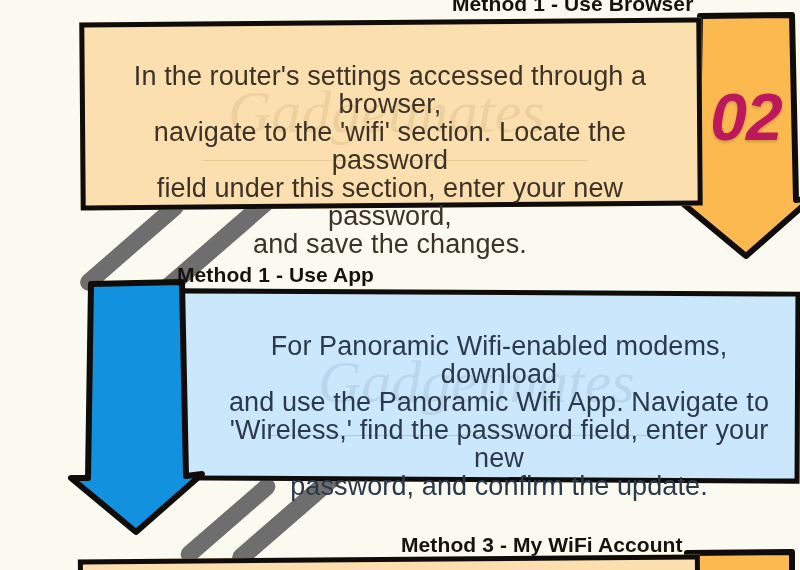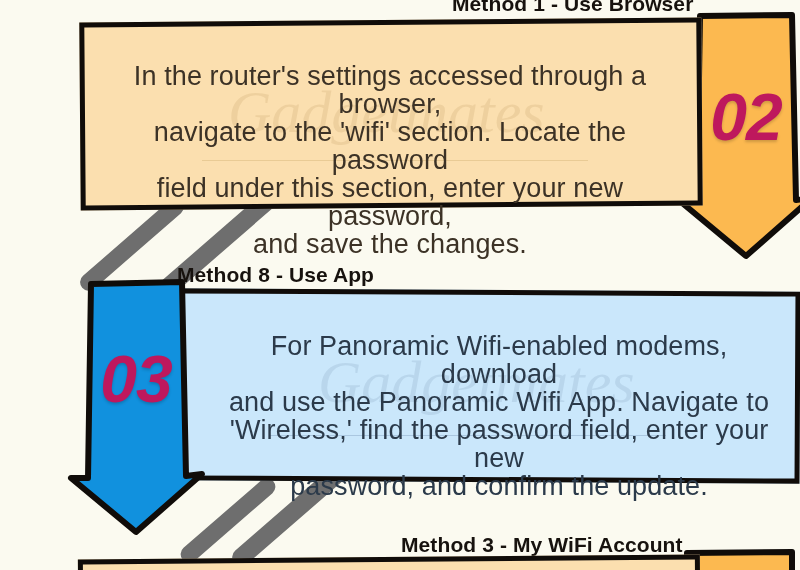--- a/index.html
+++ b/index.html
@@ -129,38 +129,37 @@
     <div class="faint-rule fr-orange" style="left:164px; top:160px; width:386px;"></div>
 
     <div class="box-text" style="left:62px; top:62px; width:580px;">In the router's settings accessed through a browser,
 navigate to the 'wifi' section. Locate the password
 field under this section, enter your new password,
 and save the changes.</div>
   </div>
 
   <div>
 
-    <div class="method-title" style="left:139px; top:263px;">Method 8 - Use App</div>
+    <div class="method-title" style="left:139px; top:263px;">Method 1 - Use App</div>
 
     <div class="step-box box-blue" style="left:134px; top:290px; width:628px; height:192px; transform:rotate(0.3deg);"></div>
 
     <div class="watermark wm-blue" style="left:280px; top:348px;">Gadgetmates</div>
 
     <div class="faint-rule fr-blue" style="left:232px; top:435px; width:396px;"></div>
 
     <div class="box-text blue-text" style="left:176px; top:332px; width:570px;">For Panoramic Wifi-enabled modems, download
 and use the Panoramic Wifi App. Navigate to
 'Wireless,' find the password field, enter your new
 password, and confirm the update.</div>
 
     <div class="arrow" style="left:28px; top:278px; width:140px; height:258px;">
       <svg width="140" height="258" viewBox="0 0 140 258" xmlns="http://www.w3.org/2000/svg">
         <path d="M25,6 L116,4 L120,198 L136,196 L70,254 L5,200 L22,200 Z" fill="#1191DE" stroke="#100C09" stroke-width="6" stroke-linejoin="round"></path>
       </svg>
-      <div class="arrow-num" style="top:68px;">03</div>
     </div>
   </div>
 
   <div>
 
     <div class="method-title" style="left:363px; top:533px;">Method 3 - My WiFi Account</div>
 
     <div class="arrow" style="left:644px; top:549px; width:115px; height:40px;">
       <svg width="115" height="40" viewBox="0 0 115 40" xmlns="http://www.w3.org/2000/svg">
         <path d="M5,4 L110,3 L110,40 L5,40 Z" fill="#FCB950" stroke="#100C09" stroke-width="6" stroke-linejoin="round"></path>

